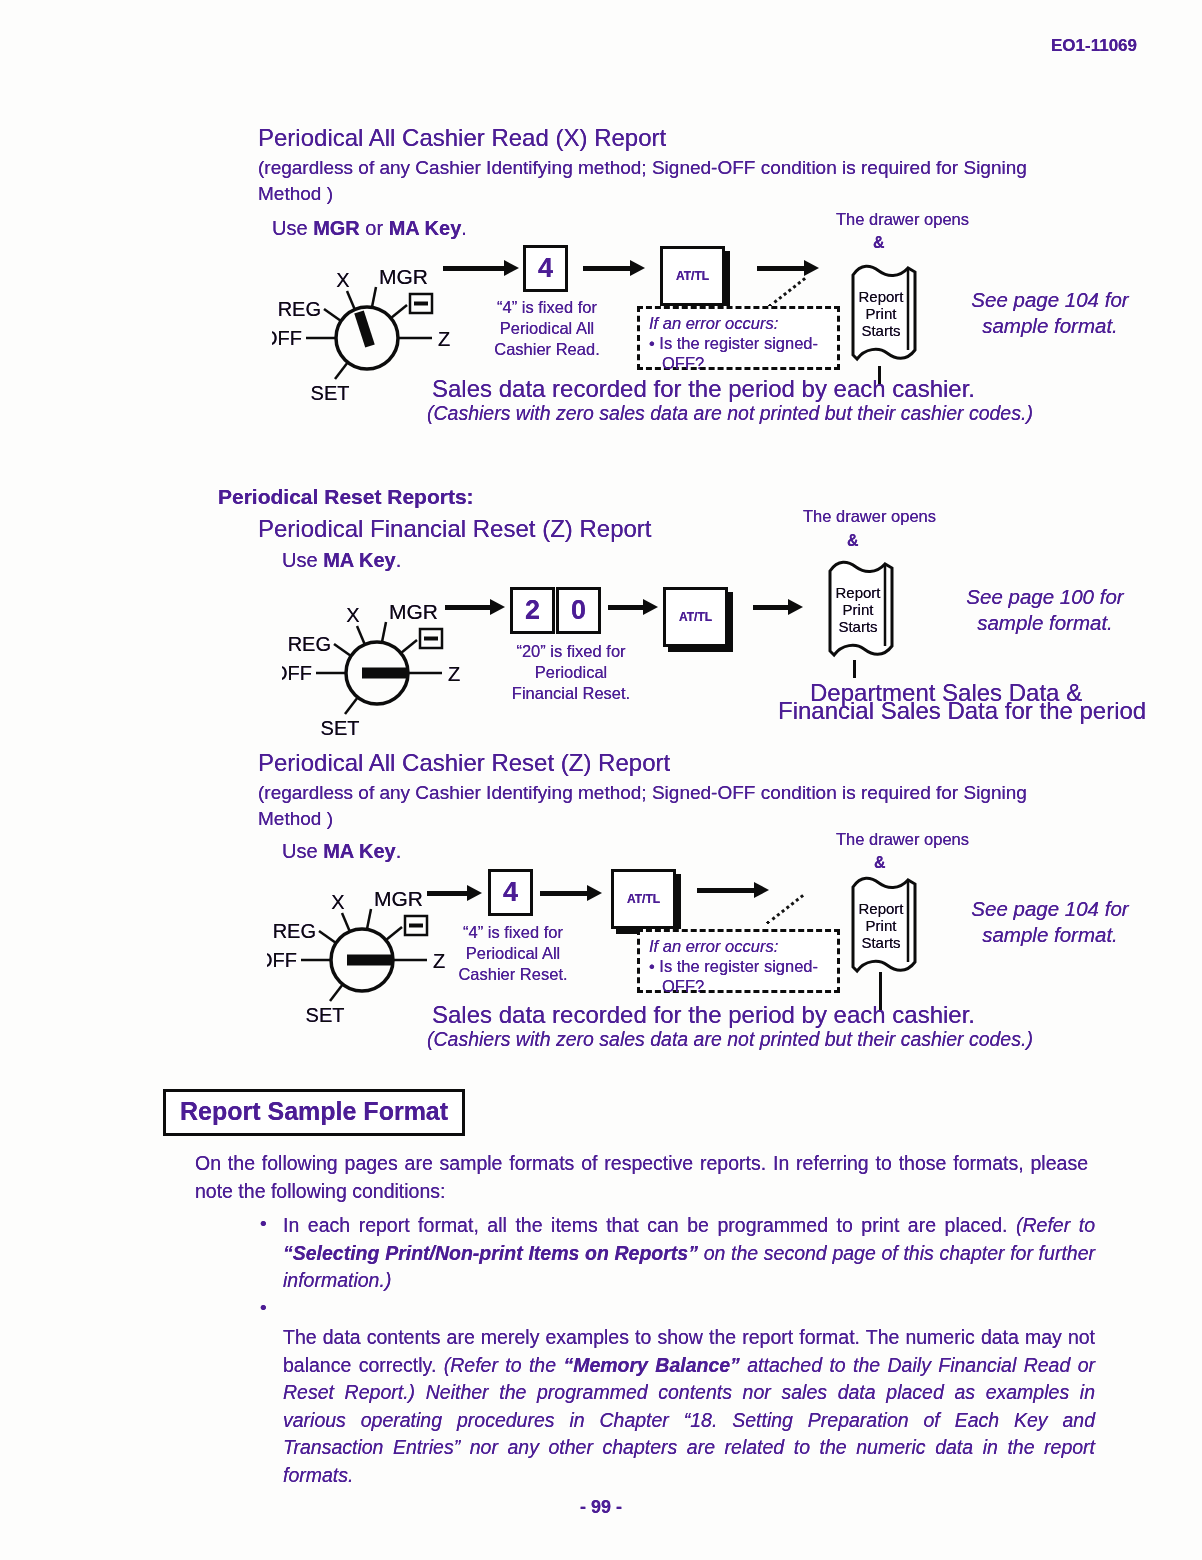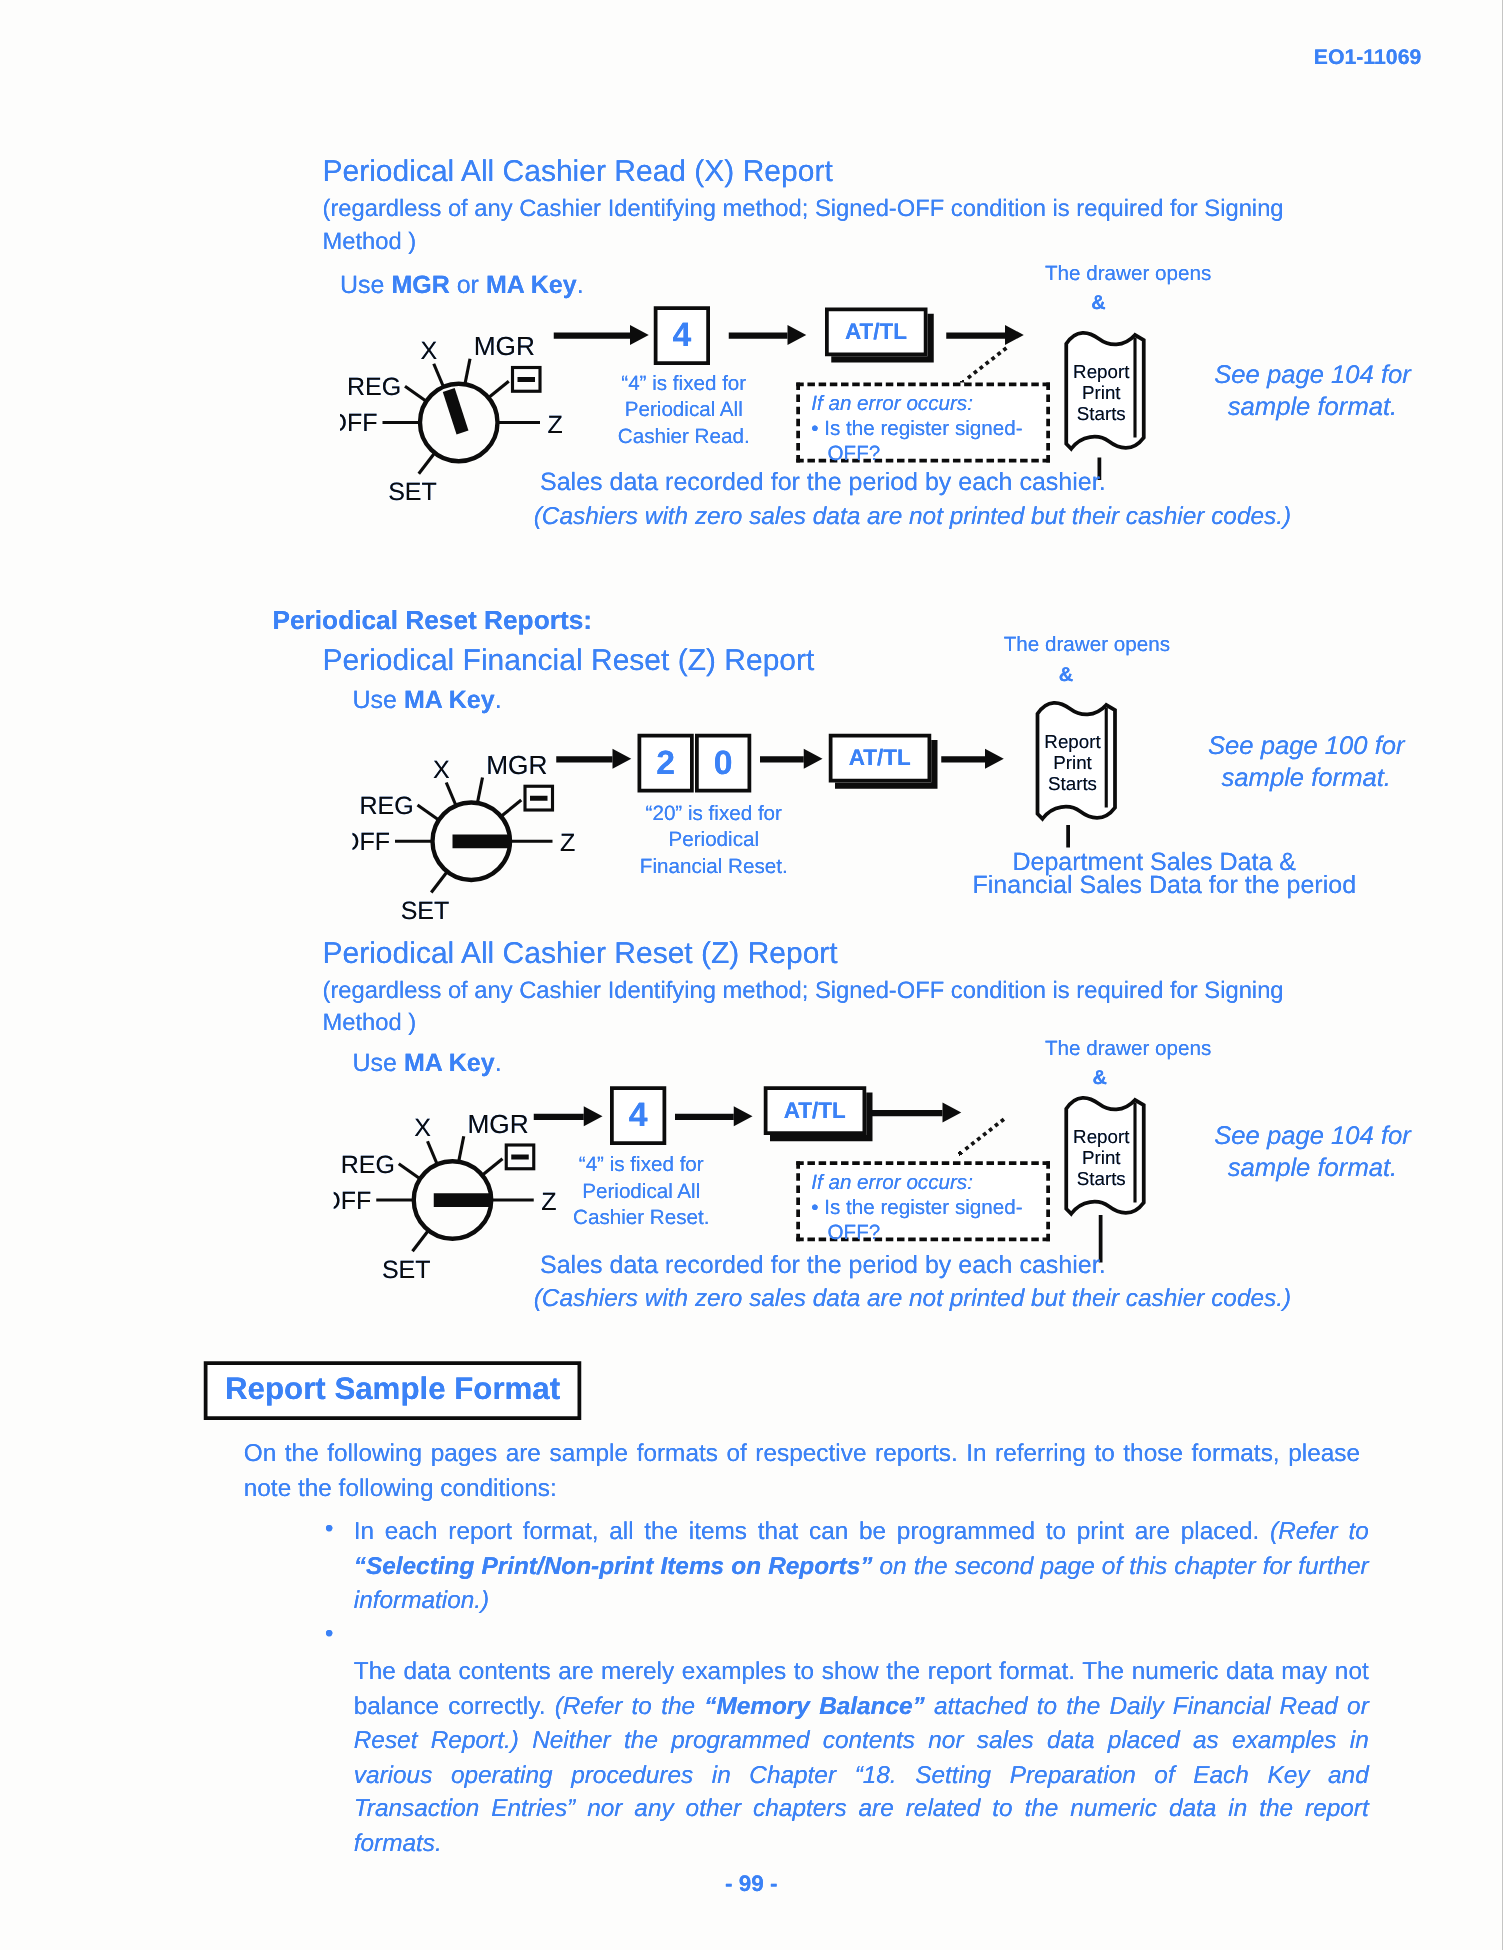--- a/index.html
+++ b/index.html
@@ -1,18 +1,18 @@
 <!DOCTYPE html>
 <html><head>
 <meta charset="utf-8">
 <style>
   html,body{margin:0;padding:0;background:#9a9a9a;}
   .page{
     position:relative;width:1202px;height:1560px;margin:0 auto;
-    background:#fdfdfc;color:#3b82f6;
+    background:#fdfdfc;color:#4c1d95;
     font-family:"Liberation Sans",sans-serif;
     text-shadow:0 0 .4px currentColor;
     overflow:hidden;
   }
   .abs{position:absolute;}
   .doc-code{font-size:17px;font-weight:bold;}
   .sec-title{font-size:24px;white-space:nowrap;}
   .sec-sub{font-size:19px;white-space:nowrap;}
   .group-heading{font-size:21px;font-weight:bold;white-space:nowrap;}
   .use-line{font-size:20px;white-space:nowrap;}
@@ -23,35 +23,35 @@
   .dial .lbl-mgr{font-size:21px;}
   .harrow{display:flex;align-items:center;height:18px;}
   .harrow .shaft{flex:1;height:5px;background:#0c0c0c;}
   .harrow .head{width:0;height:0;border-left:15px solid #0c0c0c;border-top:8.5px solid transparent;border-bottom:8.5px solid transparent;}
   .numkey{
     box-sizing:border-box;width:45px;height:47px;border:3.5px solid #0c0c0c;background:#fff;
     display:flex;align-items:center;justify-content:center;font-size:27px;font-weight:bold;
   }
   .attl-key{
     box-sizing:border-box;border:3.5px solid #0c0c0c;background:#fff;box-shadow:5px 5px 0 #0c0c0c;
-    padding:6px 13px;font-size:18px;font-weight:bold;white-space:nowrap;
+    padding:20px 13px;font-size:12px;font-weight:bold;white-space:nowrap;
   }
   .key-caption{font-size:16.5px;line-height:21px;text-align:center;}
   .errbox{
     box-sizing:border-box;border:3px dashed #0c0c0c;background:#fff;
     padding:4px 9px;font-size:16.5px;line-height:20px;white-space:nowrap;
   }
   .errbox .err-title{font-style:italic;}
   .errbox .err-l2{padding-left:13px;}
   .dotline{border-top:3.5px dotted #141414;width:46px;transform:rotate(-38deg);}
   .paper{width:76px;height:104px;}
   .paper text{font-size:15px;fill:#0c0c0c;text-anchor:middle;}
   .see{font-size:20.5px;font-style:italic;line-height:26px;text-align:center;white-space:nowrap;}
   .vline{width:2.5px;background:#0c0c0c;}
-  .cap{font-size:20px;white-space:nowrap;}
+  .cap{font-size:24px;white-space:nowrap;}
   .cap-italic{font-size:19.5px;font-style:italic;white-space:nowrap;}
   .box-heading{
     border:3.5px solid #0c0c0c;padding:5px 14px 7px 14px;background:#fff;
     font-size:25px;font-weight:bold;white-space:nowrap;
   }
   .body-text{font-size:19.5px;line-height:27.5px;text-align:justify;}
   .bullet-dot{font-size:19px;}
   .pagenum{font-size:18px;font-weight:bold;width:1202px;text-align:center;}
   b{font-weight:bold;}
   em{font-style:italic;}

